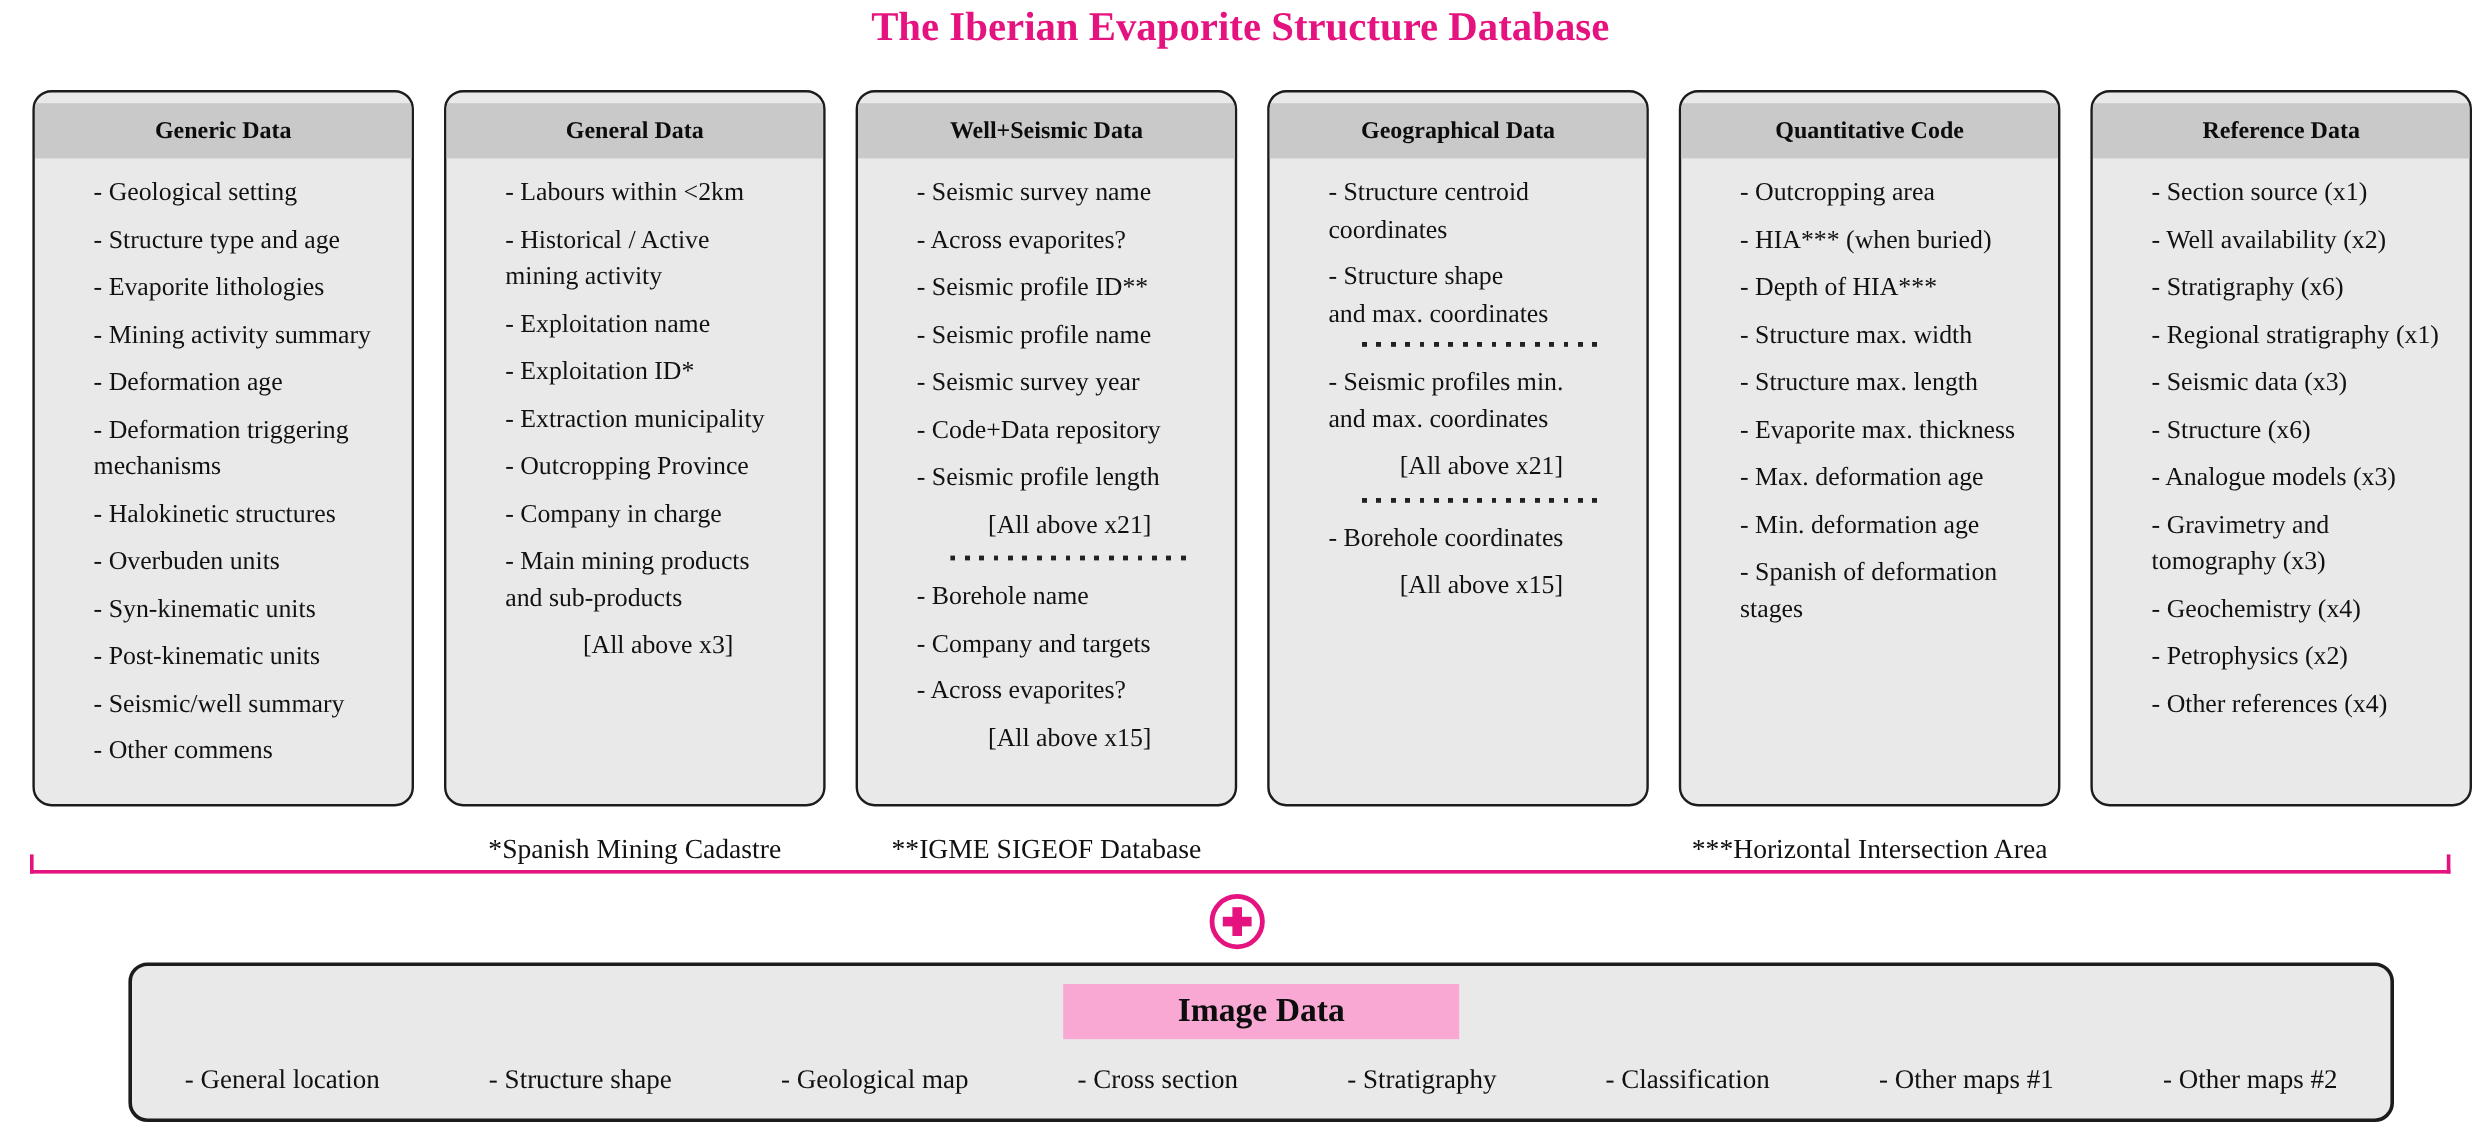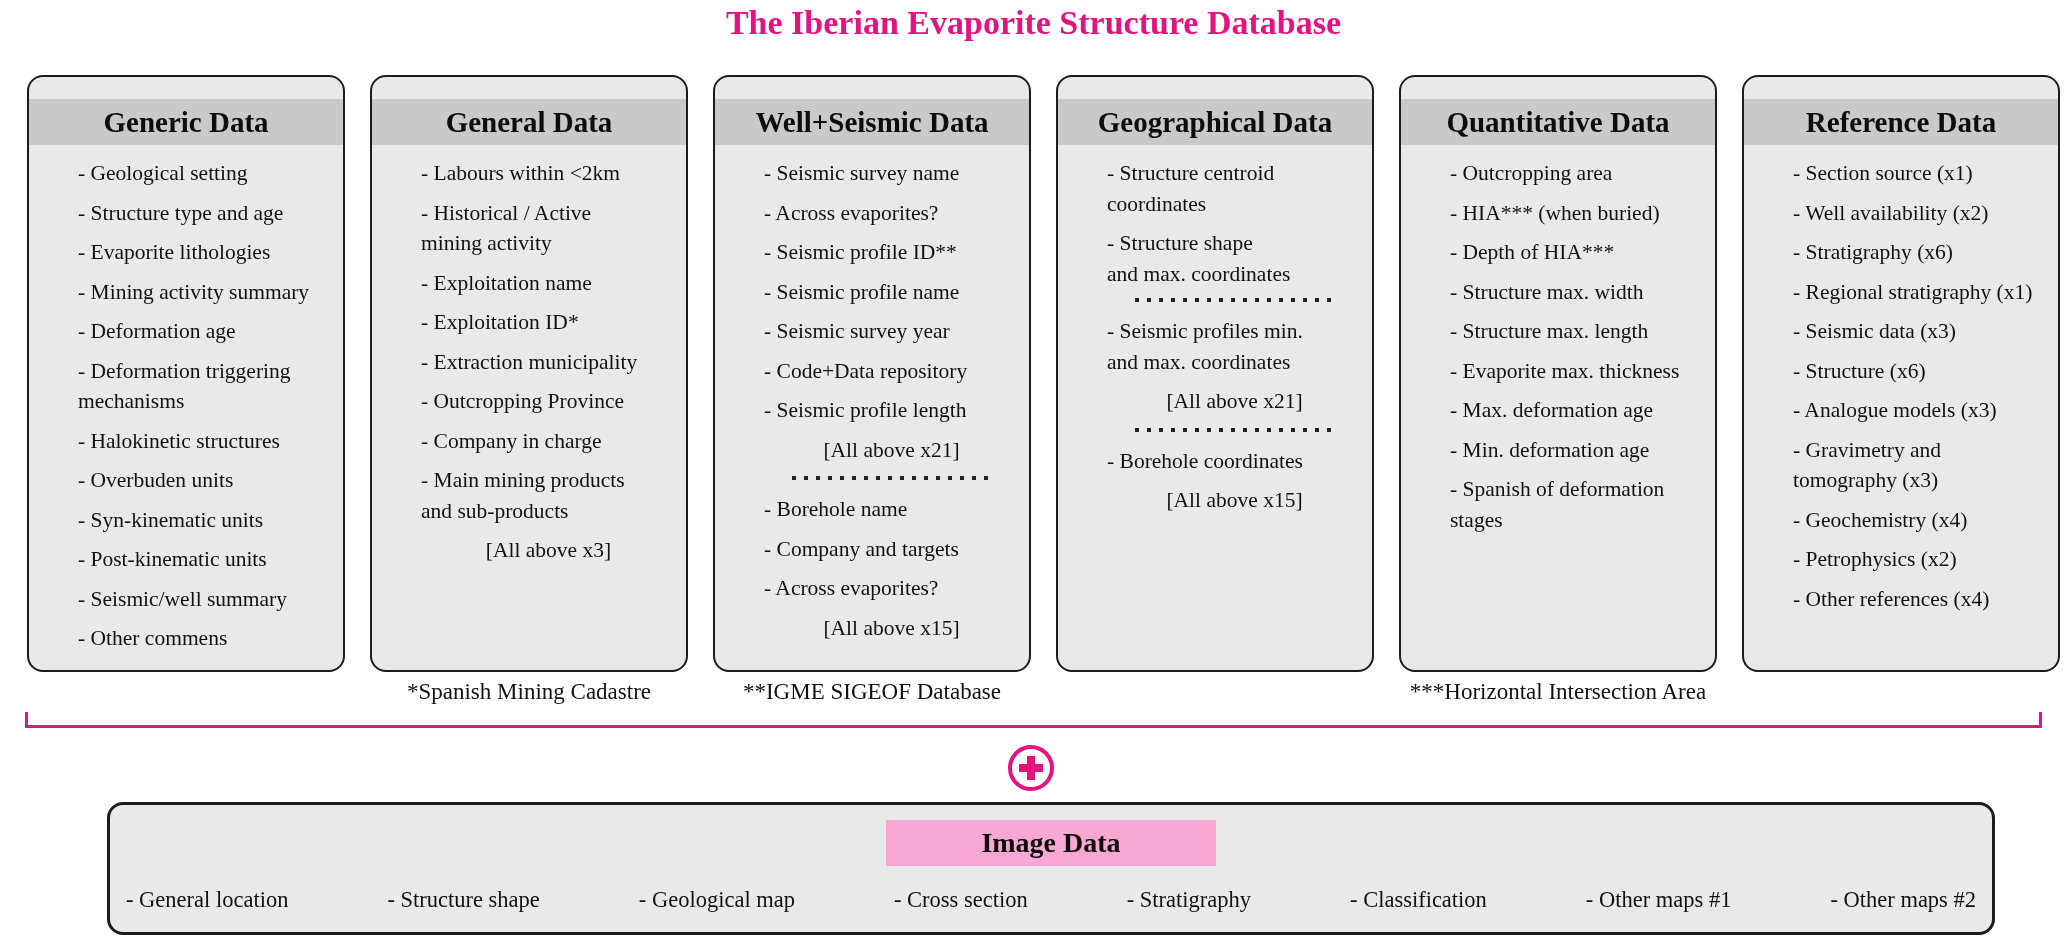--- a/index.html
+++ b/index.html
@@ -14,32 +14,32 @@
   .cards-row{
     position:absolute;top:75px;left:27px;width:2033px;
     display:flex;gap:25px;align-items:flex-start;
   }
   .card-wrap{flex:1;display:flex;flex-direction:column;min-width:0;}
   .card{
     height:597px;background:#e9e9e9;border:2.5px solid #1c1c1c;
     border-radius:16px;box-sizing:border-box;overflow:hidden;
   }
   .card-header{
-    margin-top:22px;height:46px;background:#c9c9c9;
+    margin-top:9px;height:46px;background:#c9c9c9;
     display:flex;align-items:center;justify-content:center;
-    font-size:29px;font-weight:bold;color:#0d0d0d;
+    font-size:20px;font-weight:bold;color:#0d0d0d;
   }
   .card-body{padding:13px 10px 0 13px;font-size:21.5px;line-height:1.42;margin-left:36px;}
   .item{white-space:pre-line;margin-bottom:9px;}
   .note{text-align:center;margin:2px 0 11px;}
   .dots{
     height:4px;width:78%;margin:4px auto 14px;
     background:repeating-linear-gradient(to right,#222 0 4px,transparent 4px 12px);
   }
-  .card-footnote{margin-top:7px;height:28px;text-align:center;font-size:23px;color:#111;}
+  .card-footnote{margin-top:23px;height:28px;text-align:center;font-size:23px;color:#111;}
   .bracket{
     position:absolute;top:712px;left:25px;width:2017px;height:16px;
     border-left:3px solid #e5137f;border-right:3px solid #e5137f;border-bottom:3px solid #e5137f;
     box-sizing:border-box;
   }
   .plus-circle{
     position:absolute;top:745px;left:1008px;width:46px;height:46px;
     border:4px solid #e5137f;border-radius:50%;background:#fff;box-sizing:border-box;
   }
   .plus-circle .bar{position:absolute;background:#e5137f;}
@@ -48,21 +48,21 @@
   .image-box{
     position:absolute;top:802px;left:107px;width:1888px;height:133px;
     background:#e9e9e9;border:3px solid #1c1c1c;border-radius:16px;box-sizing:border-box;
   }
   .image-header{
     width:330px;height:46px;margin:15px auto 0;background:#f9a8d4;
     display:flex;align-items:center;justify-content:center;
     font-size:28px;font-weight:bold;color:#0d0d0d;
   }
   .image-items{
-    margin-top:21px;padding:0 16px;display:flex;justify-content:space-between;
+    margin-top:21px;padding:0 44px;display:flex;justify-content:space-between;
     font-size:22.5px;color:#111;
   }
 </style>
 </head>
 <body>
 
 <div class="page">
   <h1 class="title">The Iberian Evaporite Structure Database</h1>
 
   <div class="cards-row" id="cards-row">
@@ -141,21 +141,21 @@
             <div class="note">[All above x21]</div>
             <div class="dots"></div>
             <div class="item">- Borehole coordinates</div>
             <div class="note">[All above x15]</div>
           </div>
         </div>
         <div class="card-footnote"></div>
       </div>
       <div class="card-wrap">
         <div class="card">
-          <div class="card-header">Quantitative Data</div>
+          <div class="card-header">Quantitative Code</div>
           <div class="card-body">
             <div class="item">- Outcropping area</div>
             <div class="item">- HIA*** (when buried)</div>
             <div class="item">- Depth of HIA***</div>
             <div class="item">- Structure max. width</div>
             <div class="item">- Structure max. length</div>
             <div class="item">- Evaporite max. thickness</div>
             <div class="item">- Max. deformation age</div>
             <div class="item">- Min. deformation age</div>
             <div class="item">- Spanish of deformation

